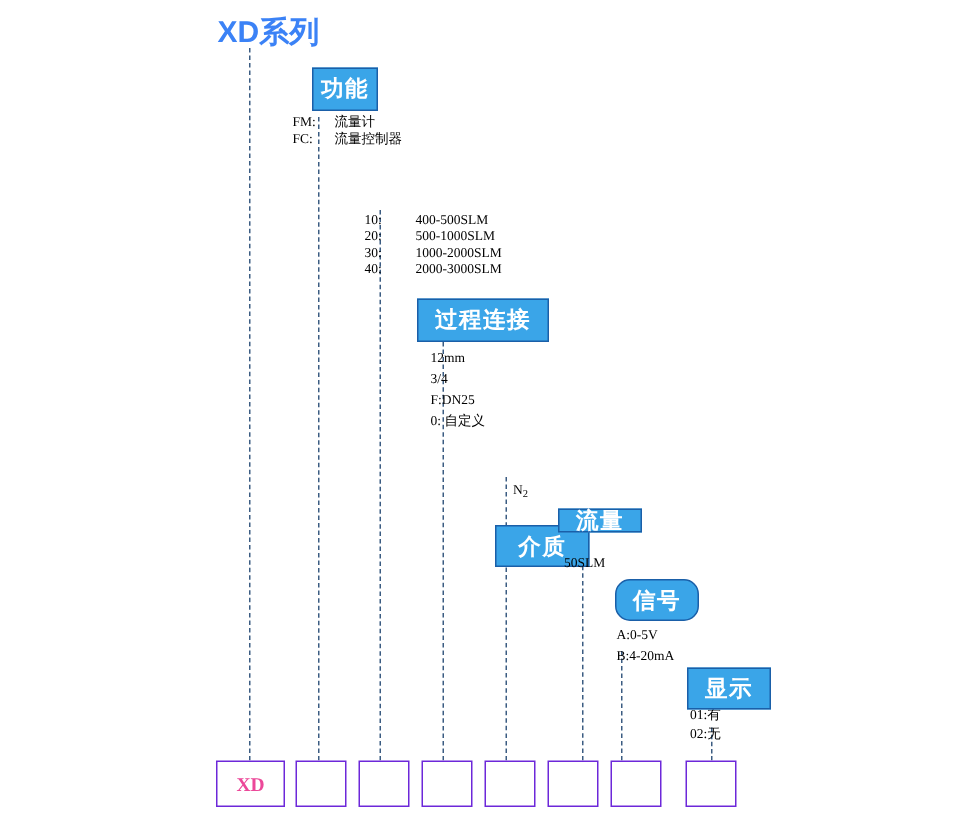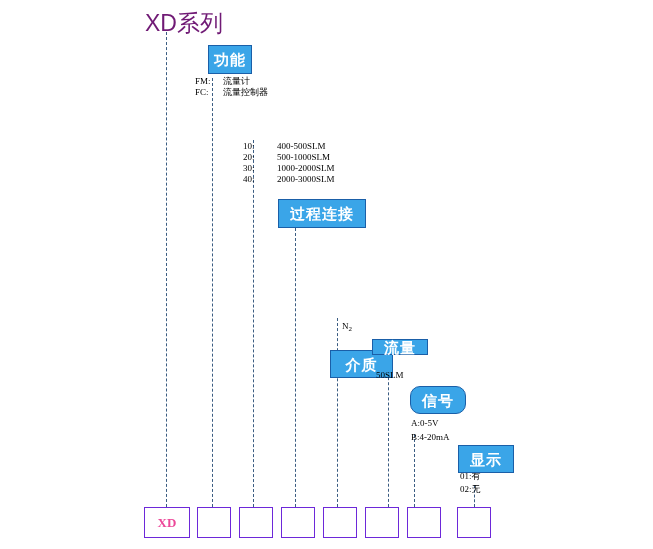--- a/index.html
+++ b/index.html
@@ -8,23 +8,23 @@
     background:#ffffff;
     font-family:"Liberation Serif",serif;
     position:relative;
     overflow:hidden;
   }
   #stage{position:absolute;left:0;top:0;width:653px;height:549px;}
 
   .title{
     position:absolute;
     font-family:"Liberation Sans",sans-serif;
-    font-weight:normal;
-    font-size:23px;
-    color:#701a75;
+    font-weight:bold;
+    font-size:20px;
+    color:#3b82f6;
     letter-spacing:0px;
     white-space:nowrap;
   }
 
   .hdr{
     position:absolute;
     background:#3aa5e8;
     border:1px solid #1a5fa8;
     color:#ffffff;
     font-family:"Liberation Sans",sans-serif;
@@ -111,20 +111,34 @@
     </span>
     <span class="opt">
       <span class="k">30:</span><span class="v">1000-2000SLM</span>
     </span>
     <span class="opt">
       <span class="k">40:</span><span class="v">2000-3000SLM</span>
     </span>
   </div>
 
   <div class="hdr" style="left:278px;top:199px;width:88px;height:29px;">过程连接</div>
+  <div class="opts" style="left:287px;top:231px;line-height:14px;">
+    <span class="opt">
+      <span class="k">12mm</span><span class="v"></span>
+    </span>
+    <span class="opt">
+      <span class="k">3/4</span><span class="v"></span>
+    </span>
+    <span class="opt">
+      <span class="k">F:DN25</span><span class="v"></span>
+    </span>
+    <span class="opt">
+      <span class="k">0:</span>&nbsp;<span class="v">自定义</span>
+    </span>
+  </div>
 
   <div class="hdr" style="left:330px;top:302px;width:63px;height:28px;margin-top:48px;">介质</div>
   <div class="opts" style="left:342px;top:321px;">
     <span class="opt">
       <span class="k">N<sub>2</sub></span>
     </span>
   </div>
 
   <div class="hdr" style="left:372px;top:339px;width:56px;height:16px;">流量</div>
   <div class="opts" style="left:376px;top:370px;">

